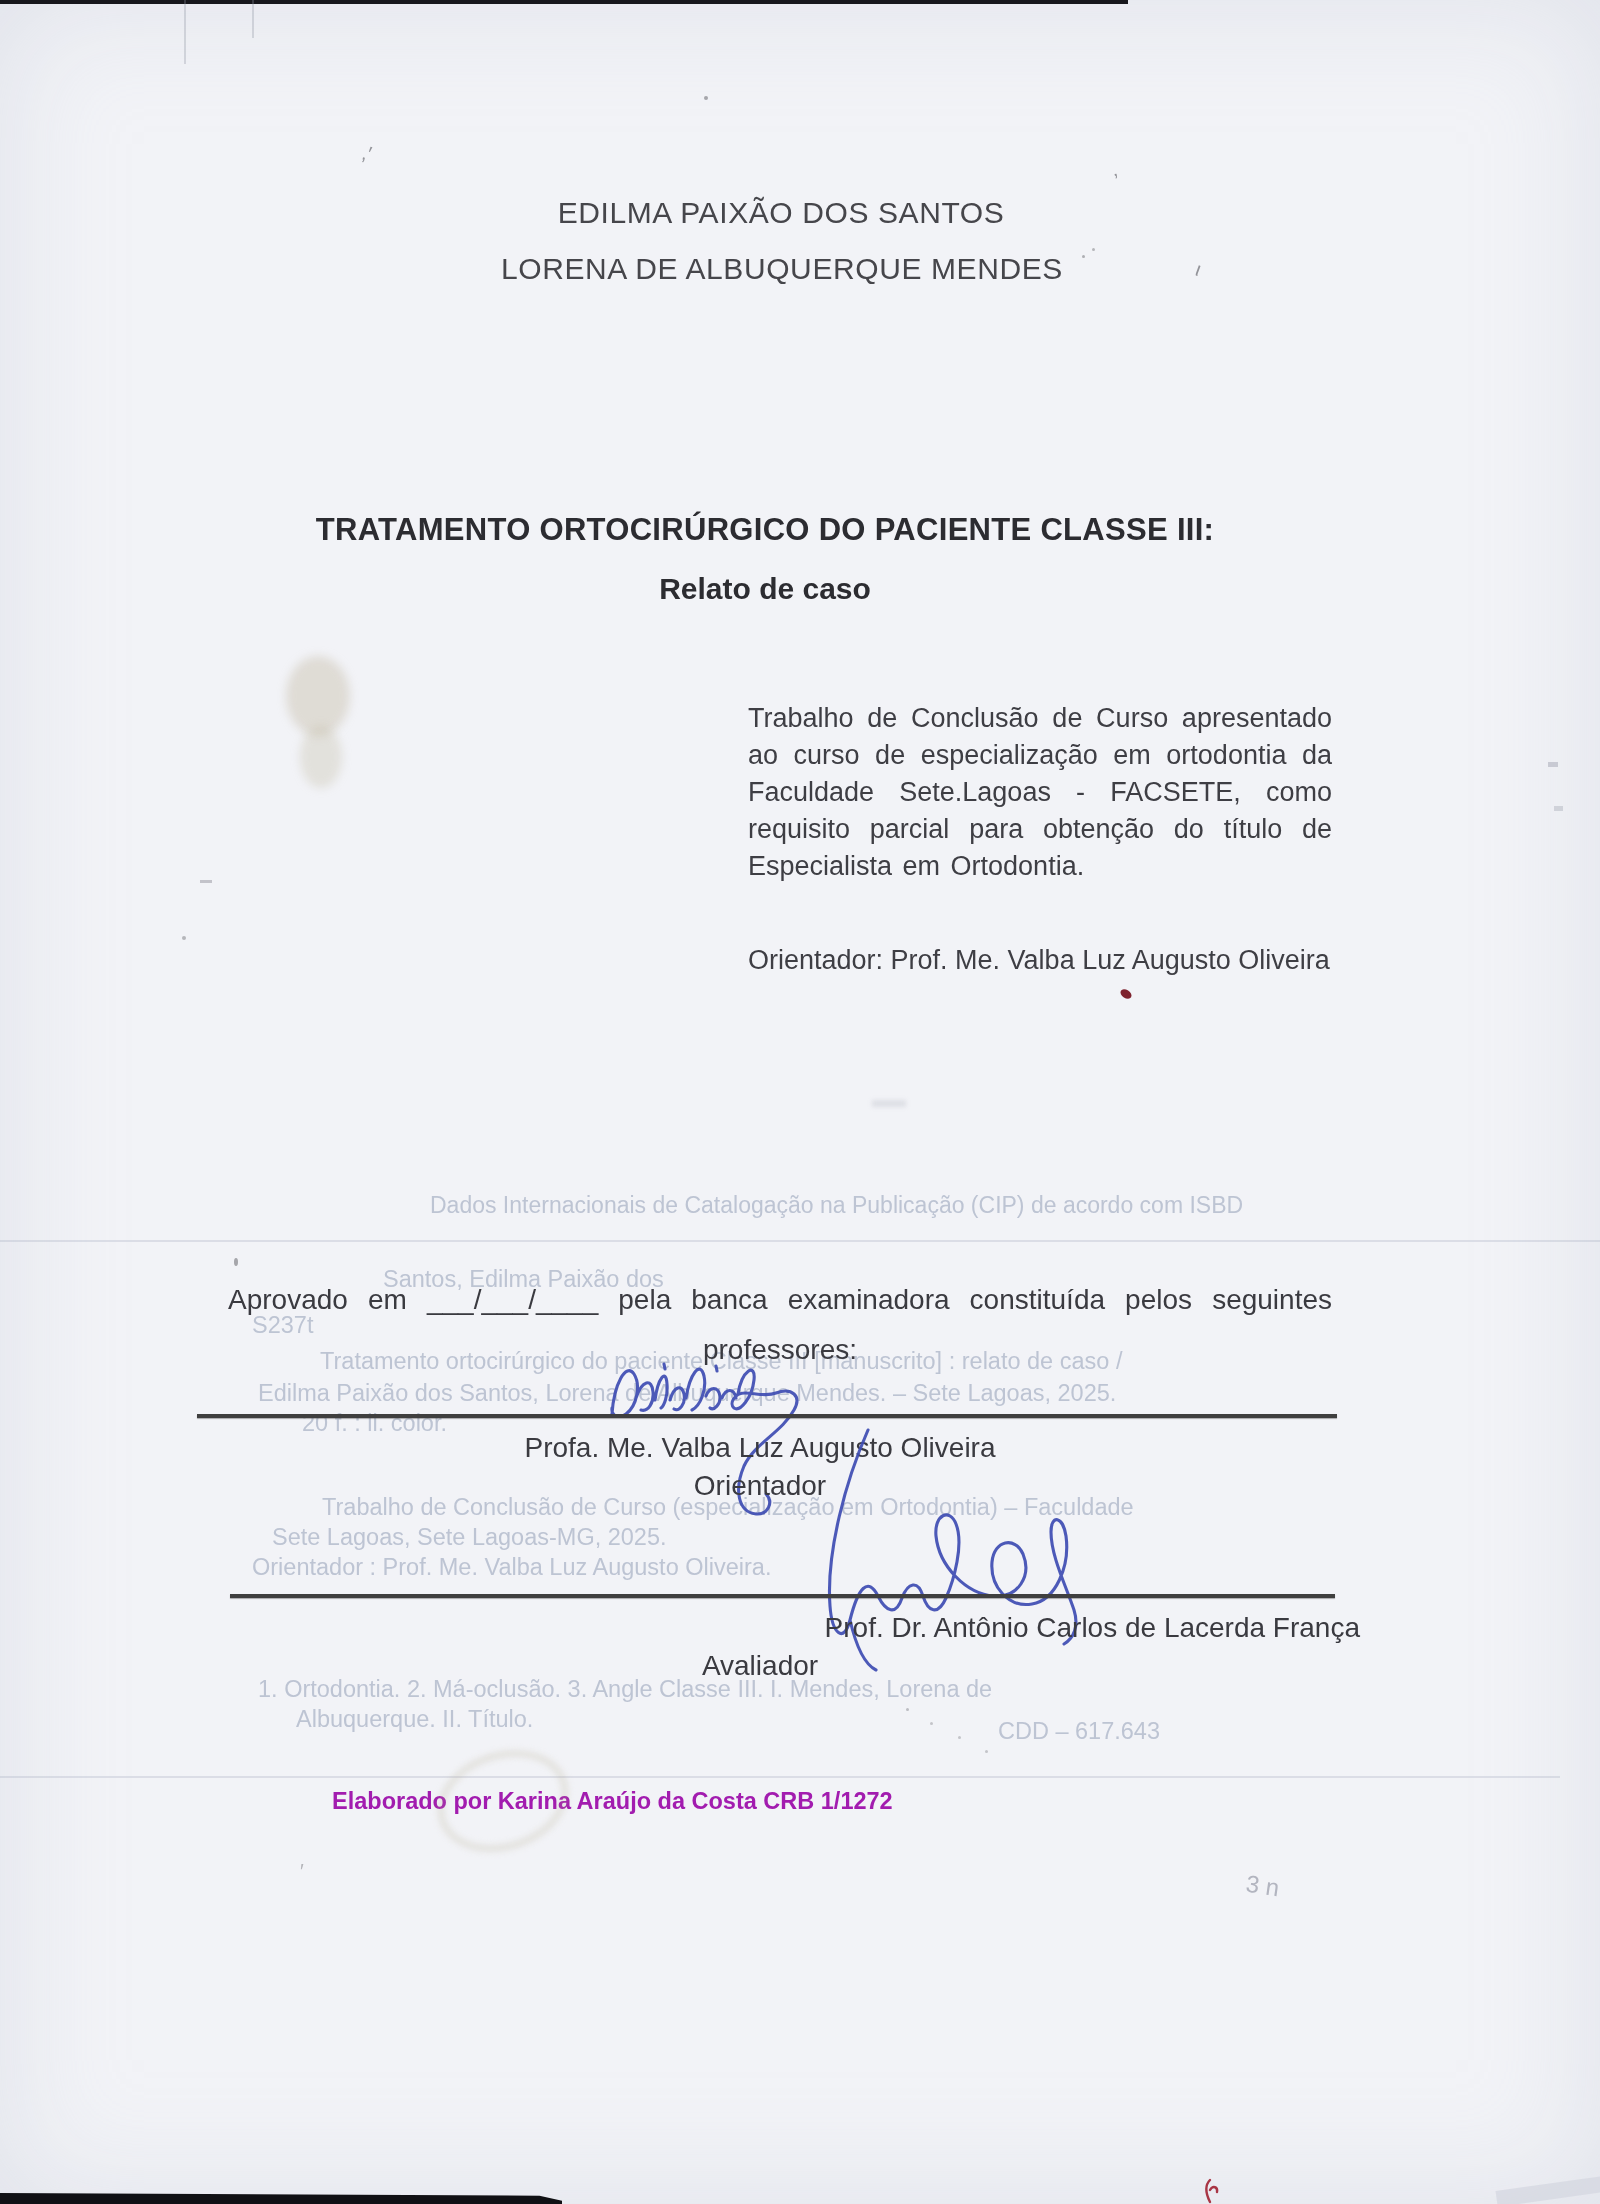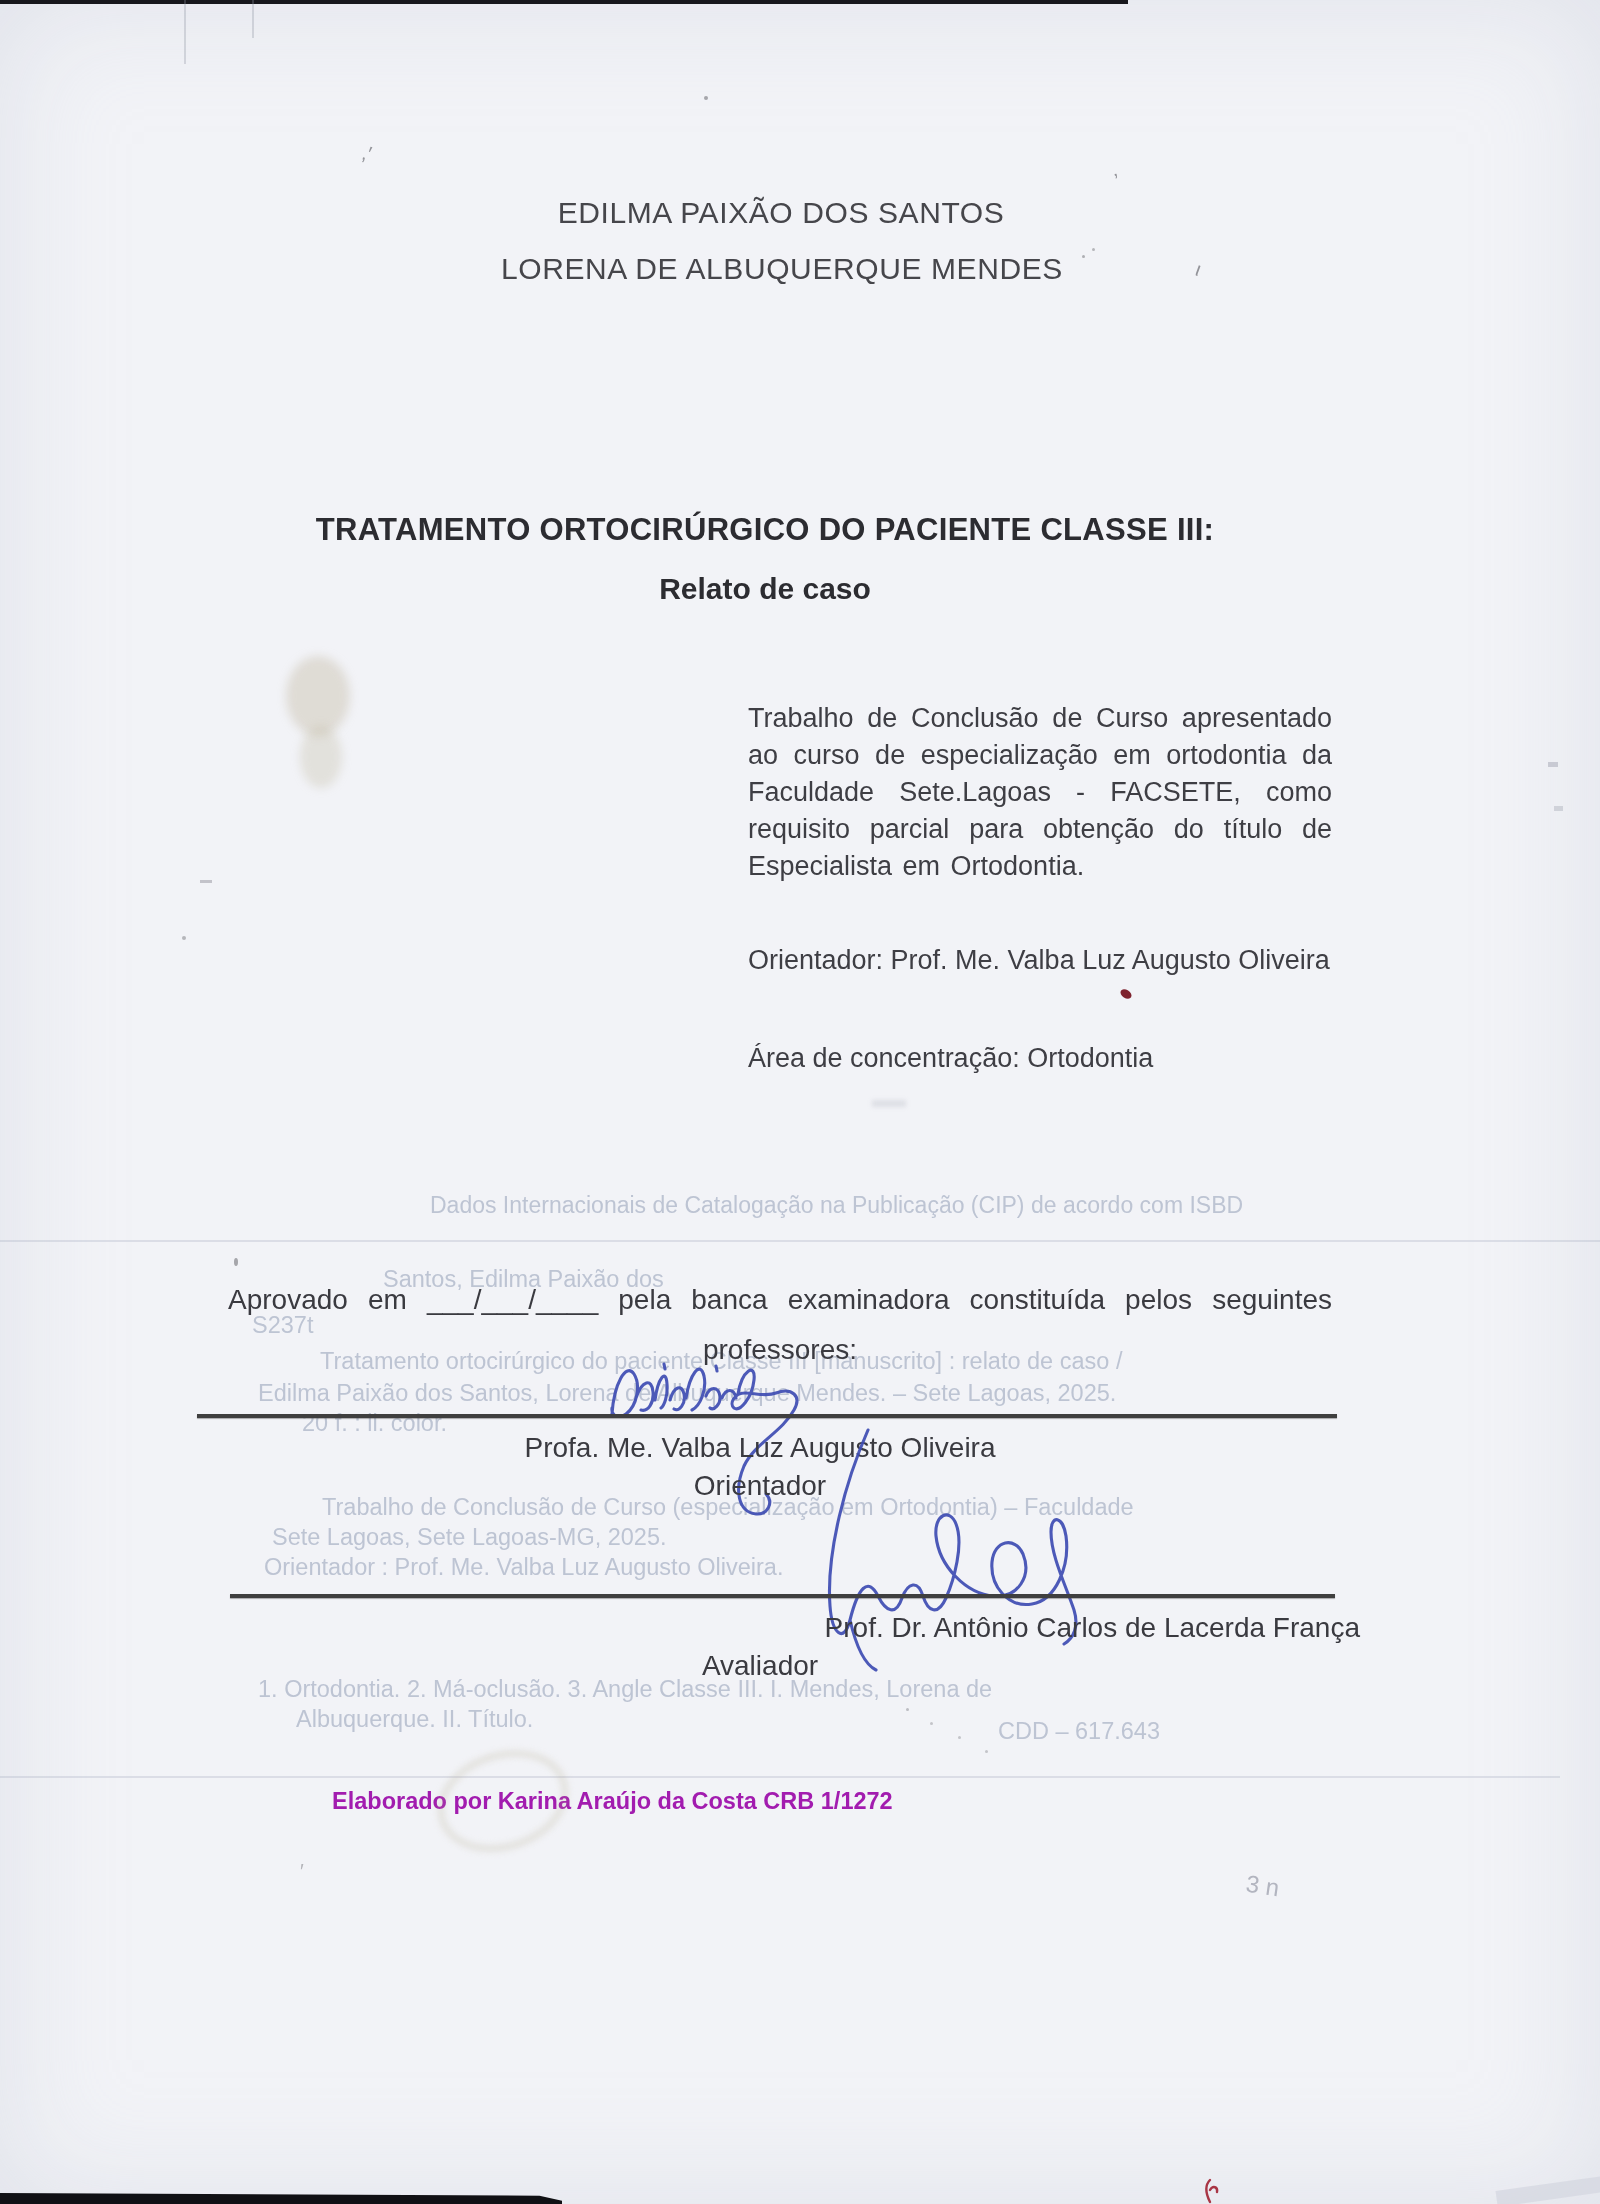--- a/index.html
+++ b/index.html
@@ -56,33 +56,32 @@
   <div class="abs title center" style="left:0;top:512px;width:1530px;">TRATAMENTO ORTOCIRÚRGICO DO PACIENTE CLASSE III:</div>
   <div class="abs subtitle center" style="left:0;top:572px;width:1530px;">Relato de caso</div>
 
   <div class="abs blob" style="left:286px;top:656px;width:64px;height:80px;background:rgba(182,172,142,.32);"></div>
   <div class="abs blob" style="left:300px;top:726px;width:42px;height:62px;background:rgba(182,172,142,.26);"></div>
 
   <div class="abs bodytxt note" style="left:748px;top:700px;">Trabalho de Conclusão de Curso apresentado ao curso de especialização em ortodontia da Faculdade Sete.Lagoas - FACSETE, como requisito parcial para obtenção do título de Especialista em Ortodontia.</div>
 
   <div class="abs bodytxt" style="left:748px;top:942px;width:588px;">Orientador: Prof. Me. Valba Luz Augusto Oliveira</div>
   <div class="abs redmark" style="left:1120px;top:990px;width:12px;height:8px;transform:rotate(32deg);"></div>
-  <div class="abs bodytxt" style="left:748px;top:1040px;width:600px;">Área de concentração: Ortodontia</div>
 
   <div class="abs ghost ghost-b center" style="left:430px;top:1192px;width:792px;font-size:23px;">Dados Internacionais de Catalogação na Publicação (CIP) de acordo com ISBD</div>
   <div class="abs faintrule" style="left:0;top:1240px;width:1600px;"></div>
 
   <div class="abs ghost" style="left:383px;top:1266px;">Santos, Edilma Paixão dos</div>
   <div class="abs ghost" style="left:252px;top:1312px;">S237t</div>
   <div class="abs ghost" style="left:320px;top:1348px;">Tratamento ortocirúrgico do paciente Classe III [manuscrito] : relato de caso /</div>
   <div class="abs ghost" style="left:258px;top:1380px;">Edilma Paixão dos Santos, Lorena de Albuquerque Mendes. – Sete Lagoas, 2025.</div>
   <div class="abs ghost" style="left:302px;top:1410px;">20 f. : il. color.</div>
   <div class="abs ghost" style="left:322px;top:1494px;">Trabalho de Conclusão de Curso (especialização em Ortodontia) – Faculdade</div>
   <div class="abs ghost" style="left:272px;top:1524px;">Sete Lagoas, Sete Lagoas-MG, 2025.</div>
-  <div class="abs ghost" style="left:264px;top:1554px;">Orientador : Prof. Me. Valba Luz Augusto Oliveira.</div>
+  <div class="abs ghost" style="left:252px;top:1554px;">Orientador : Prof. Me. Valba Luz Augusto Oliveira.</div>
   <div class="abs ghost" style="left:258px;top:1676px;">1. Ortodontia.  2.     Má-oclusão.    3. Angle Classe III.  I.   Mendes,  Lorena  de</div>
   <div class="abs ghost" style="left:296px;top:1706px;">Albuquerque. II. Título.</div>
   <div class="abs ghost" style="left:998px;top:1718px;">CDD – 617.643</div>
   <div class="abs faintrule" style="left:0;top:1776px;width:1560px;"></div>
   <div class="abs ghost ghost-credit" style="left:332px;top:1788px;">Elaborado por Karina Araújo da Costa CRB 1/1272</div>
   <div class="abs" style="left:436px;top:1752px;width:120px;height:84px;border:7px solid rgba(172,162,132,.22);border-radius:50%;filter:blur(3px);transform:rotate(-18deg);"></div>
 
   <div class="abs approval just" style="left:228px;top:1284px;width:1104px;">Aprovado em ___/___/____ pela banca examinadora constituída pelos seguintes</div>
   <div class="abs approval center" style="left:228px;top:1334px;width:1104px;">professores:</div>
 

